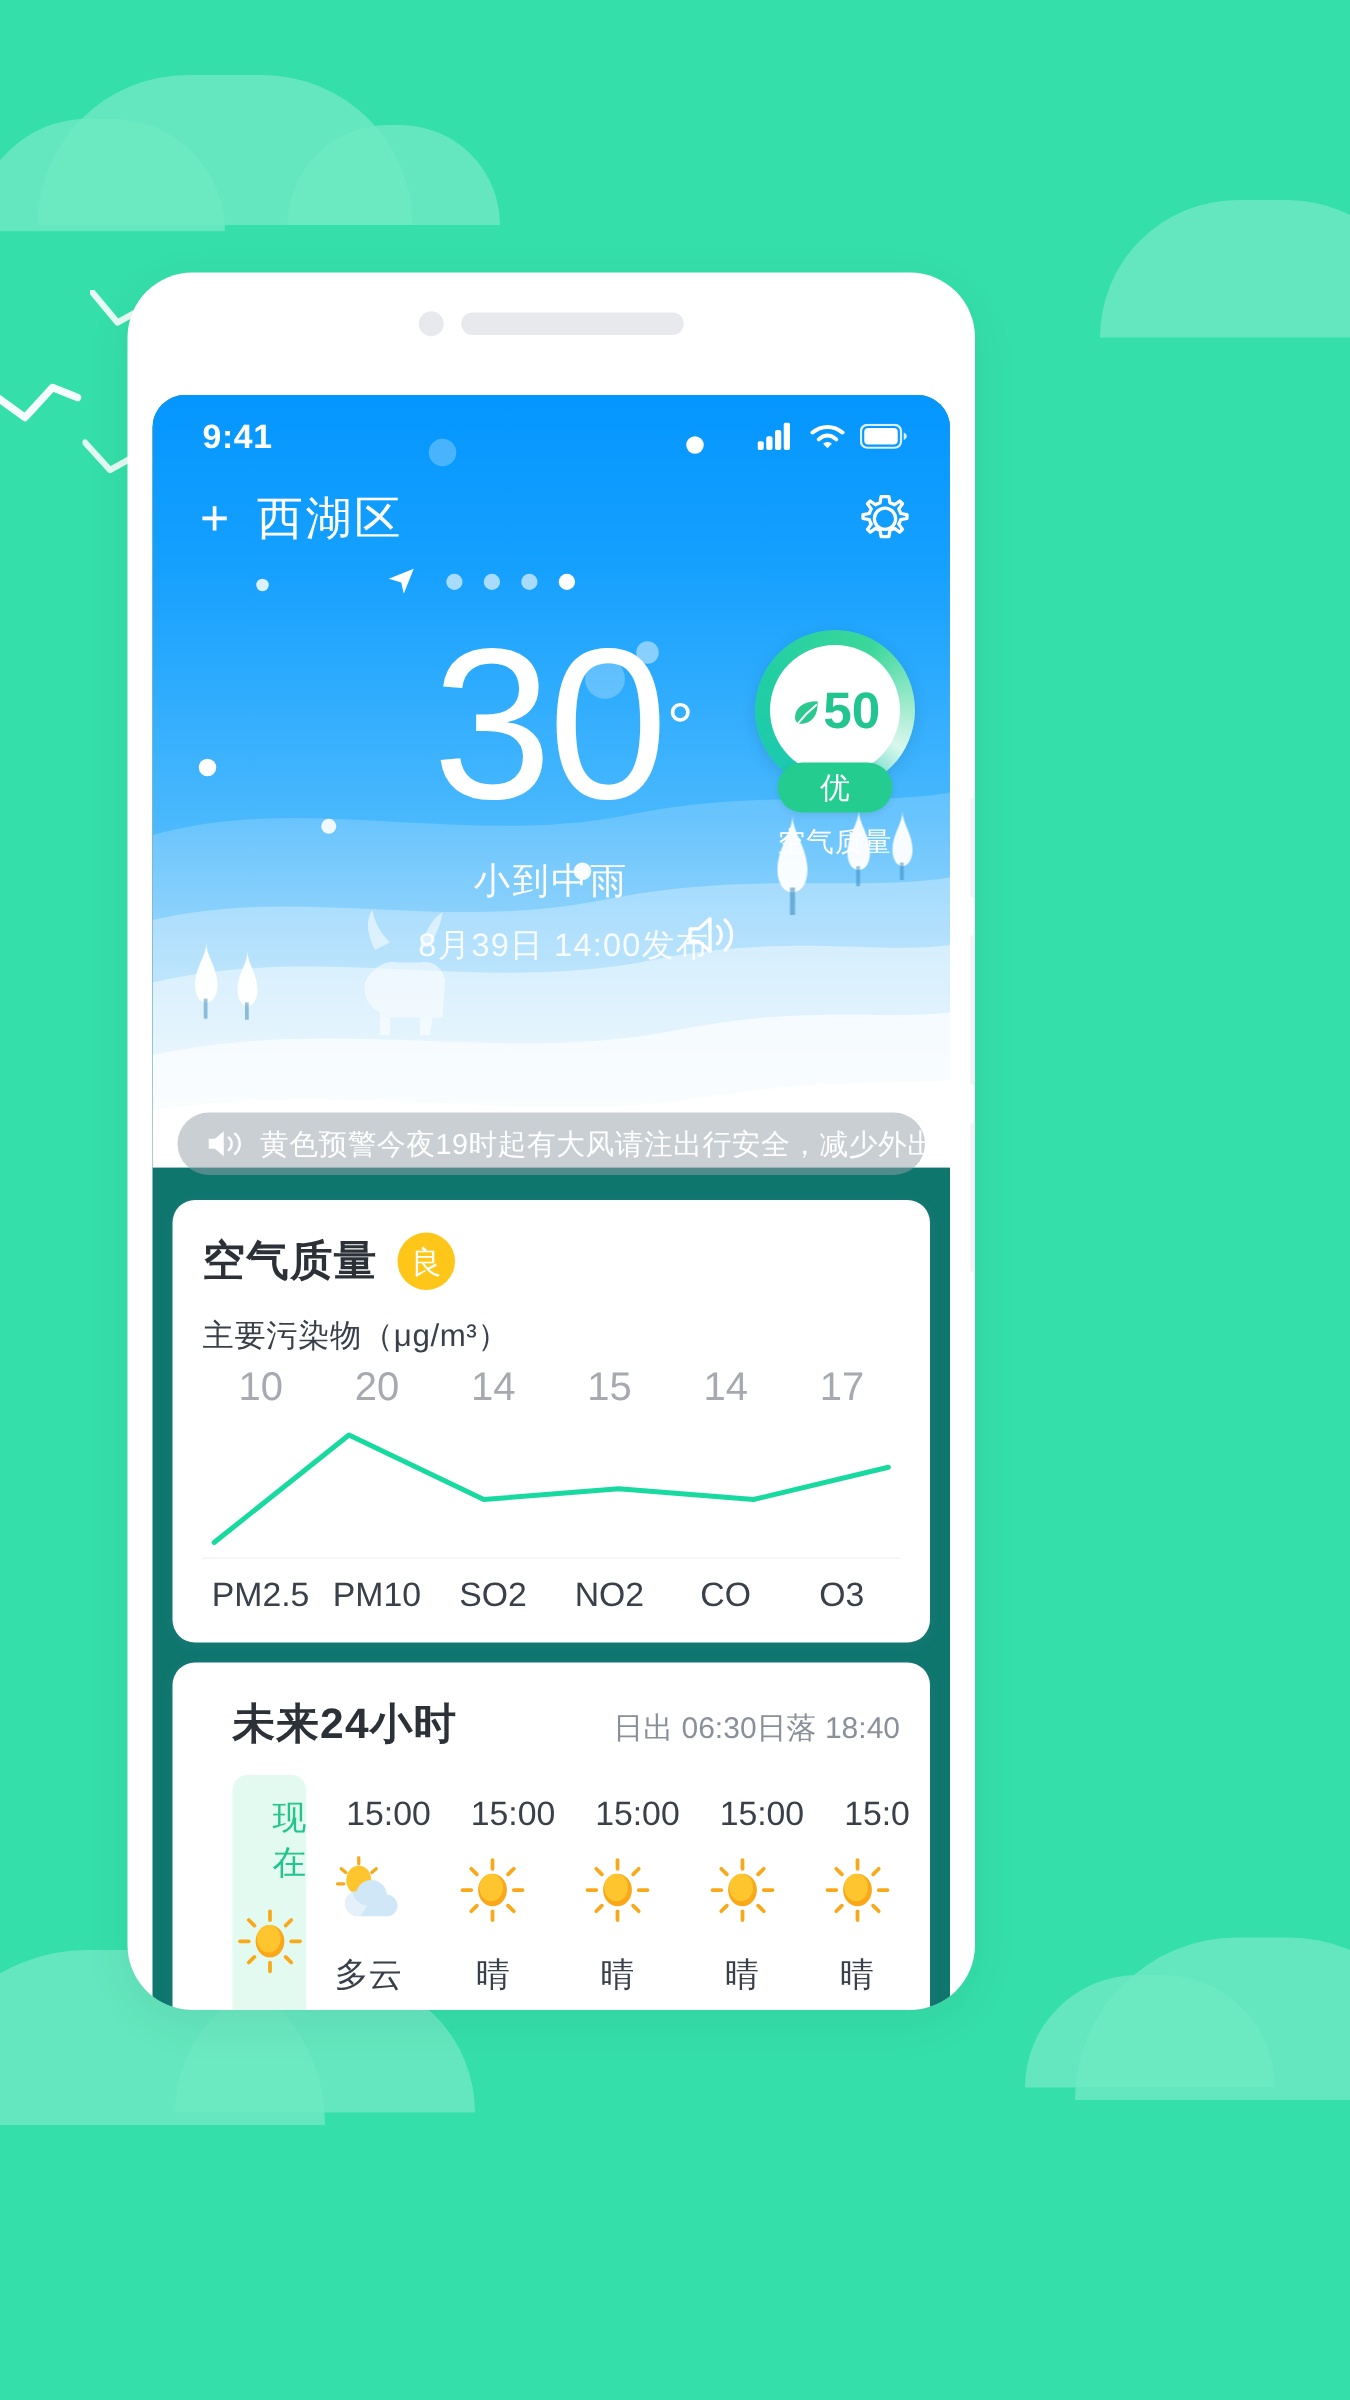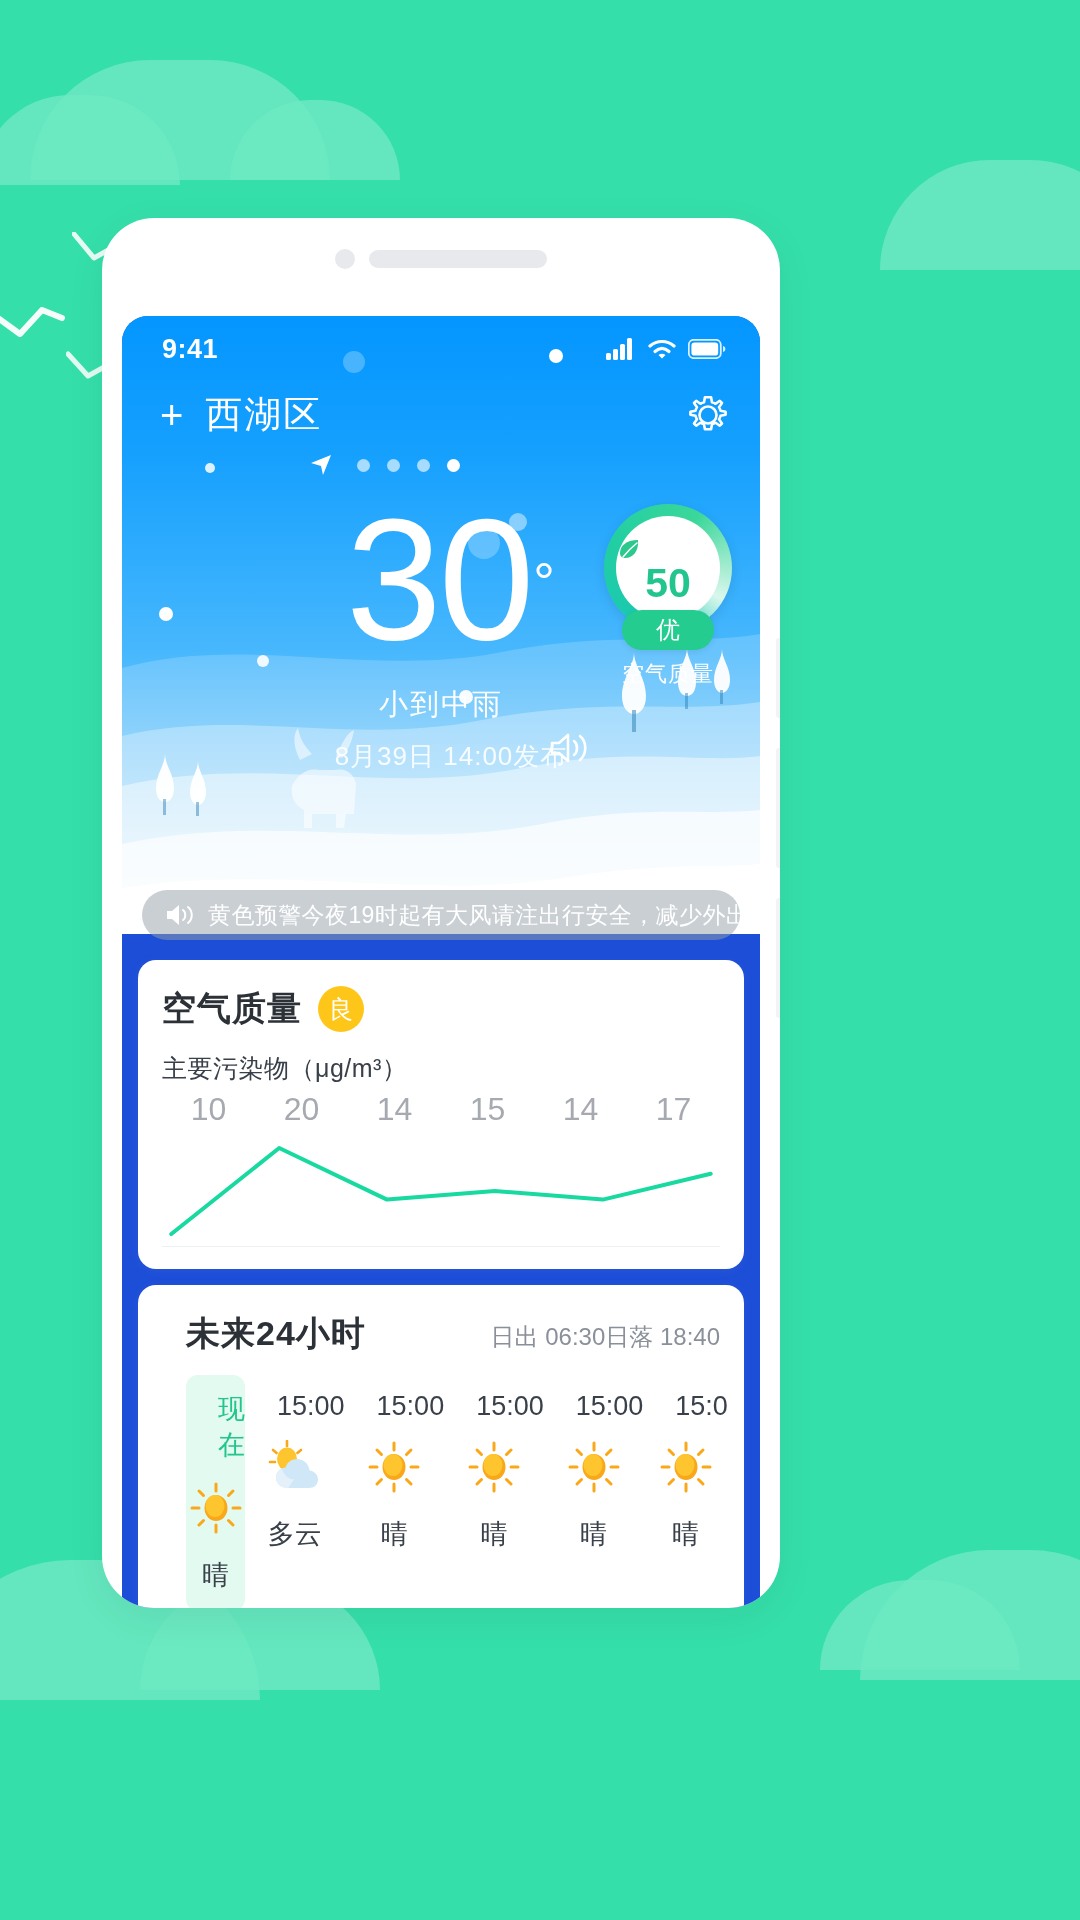--- a/index.html
+++ b/index.html
@@ -36,21 +36,21 @@
   .notch-row {
     height:82px; display:flex; align-items:center; justify-content:center; gap:14px;
   }
   .notch-dot { width:20px; height:20px; border-radius:50%; background:#E8E9ED; }
   .notch-bar { width:178px; height:18px; border-radius:9px; background:#E8E9ED; }
 
   .screen {
     position:absolute; left:20px; top:98px; right:20px; bottom:0;
     border-radius:26px 26px 0 0;
     overflow:hidden;
-    background:#1d4ed8;
+    background:#0f766e;
   }
 
   
   .side-btn { position:absolute; right:-2px; background:#F2F3F6; border-radius:4px; width:6px; }
   .sb1 { top:420px; height:80px; }
   .sb2 { top:530px; height:120px; }
   .sb3 { top:680px; height:120px; }
 
   
   .hero {
@@ -95,21 +95,21 @@
   
   .aqi-badge { position:absolute; z-index:6; right:28px; top:188px; width:128px; text-align:center; }
   .aqi-ring {
     width:128px; height:128px; border-radius:50%;
     background:conic-gradient(from 180deg,#18C6B5 0deg,#22CFA2 120deg,#3BD79A 210deg,#D9F7EC 300deg,#18C6B5 360deg);
     display:flex; align-items:center; justify-content:center;
     box-shadow:0 3px 12px rgba(0,0,0,.10);
   }
   .aqi-inner {
     width:104px; height:104px; border-radius:50%; background:#fff;
-    display:flex; flex-direction:column; justify-content:center; gap:1px;
+    display:flex; flex-direction:row; align-items:center; justify-content:center; gap:1px;
   }
   .aqi-num { font-size:41px; font-weight:700; color:#22C58E; line-height:1; }
   .aqi-pill {
     position:relative; margin:-22px auto 0; width:92px; height:40px; border-radius:20px;
     background:#24CC8F; color:#fff; font-size:24px; font-weight:500;
     display:flex; align-items:center; justify-content:center;
     box-shadow:0 2px 6px rgba(0,0,0,.08);
   }
   .aqi-cap { margin-top:9px; font-size:22px; color:#fff; letter-spacing:1px; }
 
@@ -333,20 +333,28 @@
             <span>15</span>
             <span>14</span>
             <span>17</span>
           </div>
           <div class="chart-plot">
             <svg viewBox="0 0 600 112" preserveAspectRatio="none">
               <polyline id="series-line" fill="none" stroke="#18D9A0" stroke-width="4" stroke-linecap="round" stroke-linejoin="round" vector-effect="non-scaling-stroke" points="10.0,100.0 126.0,14.0 242.0,65.6 358.0,57.0 474.0,65.6 590.0,39.8"></polyline>
             </svg>
           </div>
           <div class="chart-axis"></div>
+          <div class="chart-cats">
+            <span>PM2.5</span>
+            <span>PM10</span>
+            <span>SO2</span>
+            <span>NO2</span>
+            <span>CO</span>
+            <span>O3</span>
+          </div>
         </div>
       </div>
 
       <div class="card">
         <div class="hour-head">
           <span class="card-title">未来24小时</span>
           <span class="sun-info">
             <span><b>日出</b>
               <span>06:30</span></span>
             <span><b>日落</b>

